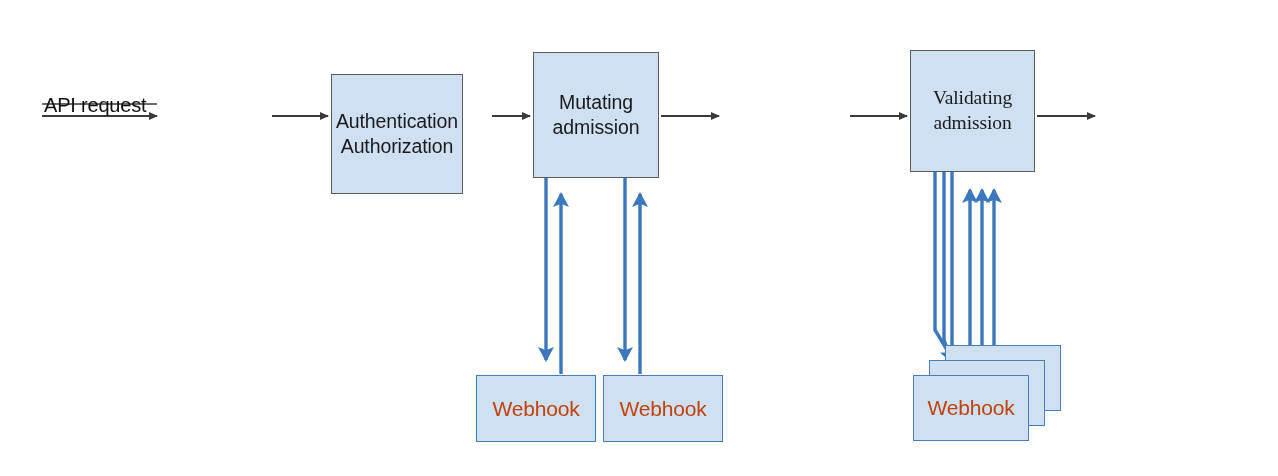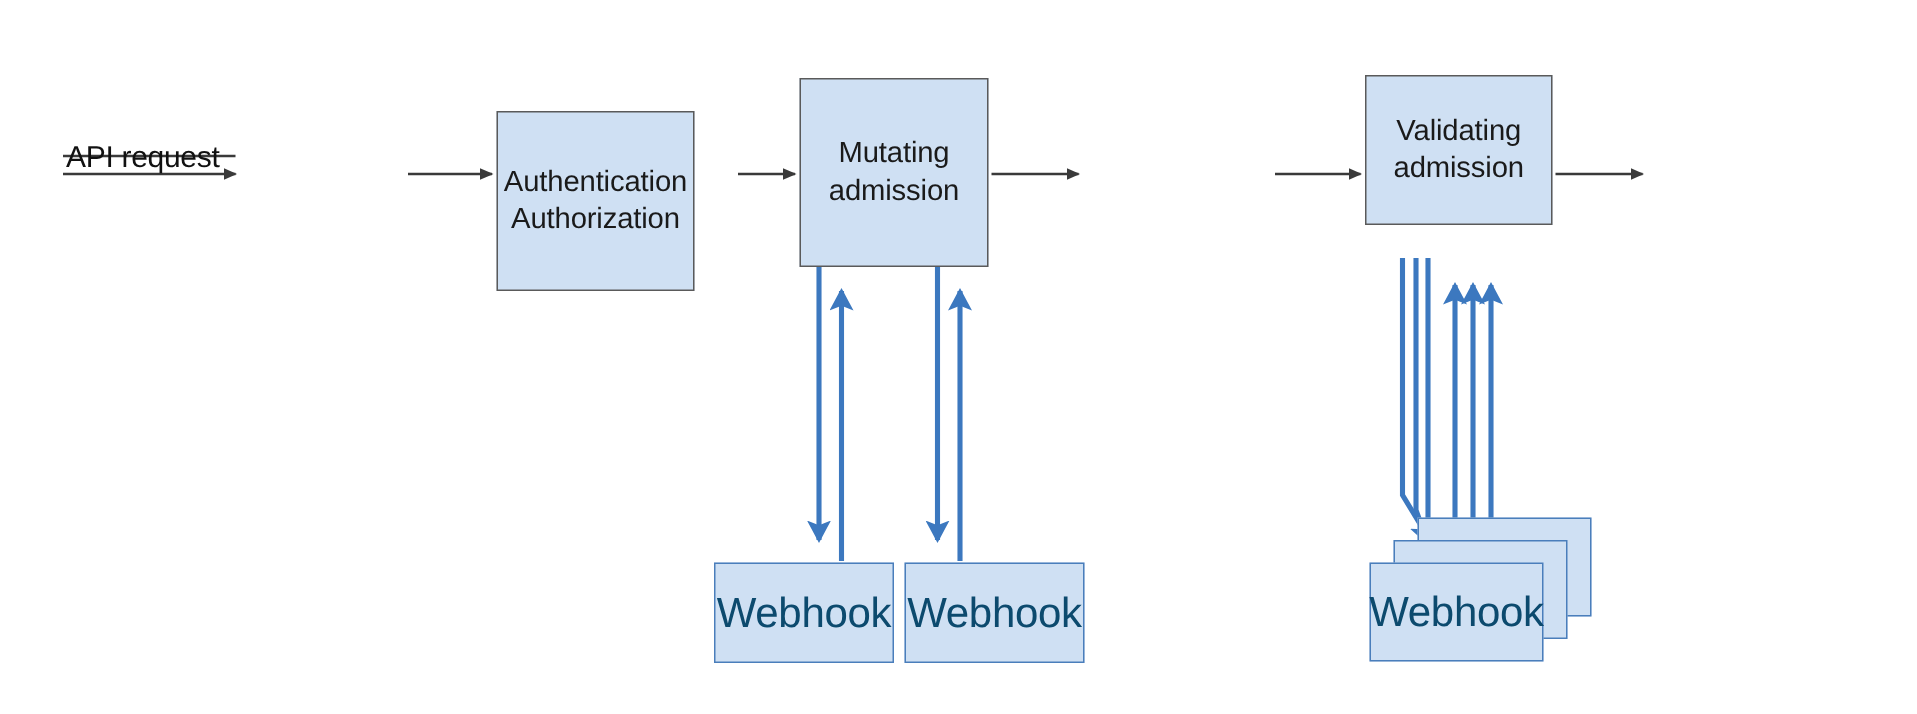--- a/index.html
+++ b/index.html
@@ -34,22 +34,22 @@
   }
   .webhook {
     position: absolute;
     background: #cfe0f3;
     border: 1.6px solid #4a7ebb;
     box-sizing: border-box;
     display: flex;
     align-items: center;
     justify-content: center;
     text-align: center;
-    color: #0c4a6e;
-    font-size: 28px;
+    color: #c2410c;
+    font-size: 21px;
     letter-spacing: -0.2px;
   }
   .webhook-ghost {
     position: absolute;
     background: #cfe0f3;
     border: 1.6px solid #4a7ebb;
     box-sizing: border-box;
   }
   #arrows {
     position: absolute;
@@ -142,21 +142,21 @@
   <div class="req-label" style="left:44px; top:82px;margin-top:12px;">API request</div>
 
   <div class="node" style="left:331px; top:50px; width:132px; height:120px;margin-top:24px;">
     <span>Authentication
 Authorization</span>
   </div>
   <div class="node" style="left:533px; top:52px; width:126px; height:126px;">
     <span>Mutating
 admission</span>
   </div>
-  <div class="node" style="left:910px; top:50px; width:125px; height:100px;">
+  <div class="node" style="left:910px; top:50px; width:125px; height:122px;font-family:Liberation Serif, serif;">
     <span>Validating
 admission</span>
   </div>
 
   <div class="webhook-ghost" style="left:945px; top:345px; width:116px; height:66px;"></div>
   <div class="webhook-ghost" style="left:929px; top:360px; width:116px; height:66px;"></div>
 
   <div class="webhook" style="left:476px; top:375px; width:120px; height:67px;">
     <span>Webhook</span>
   </div>

